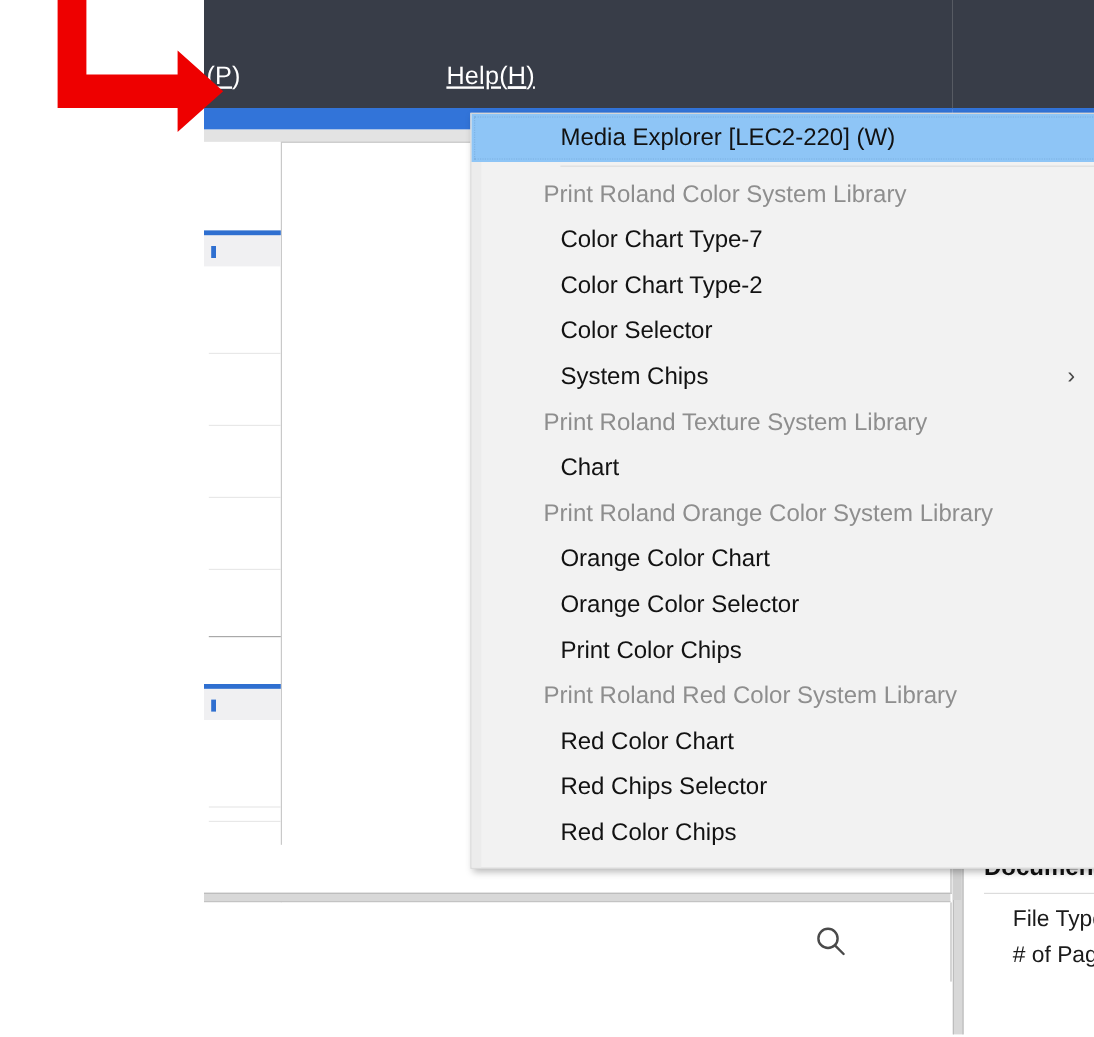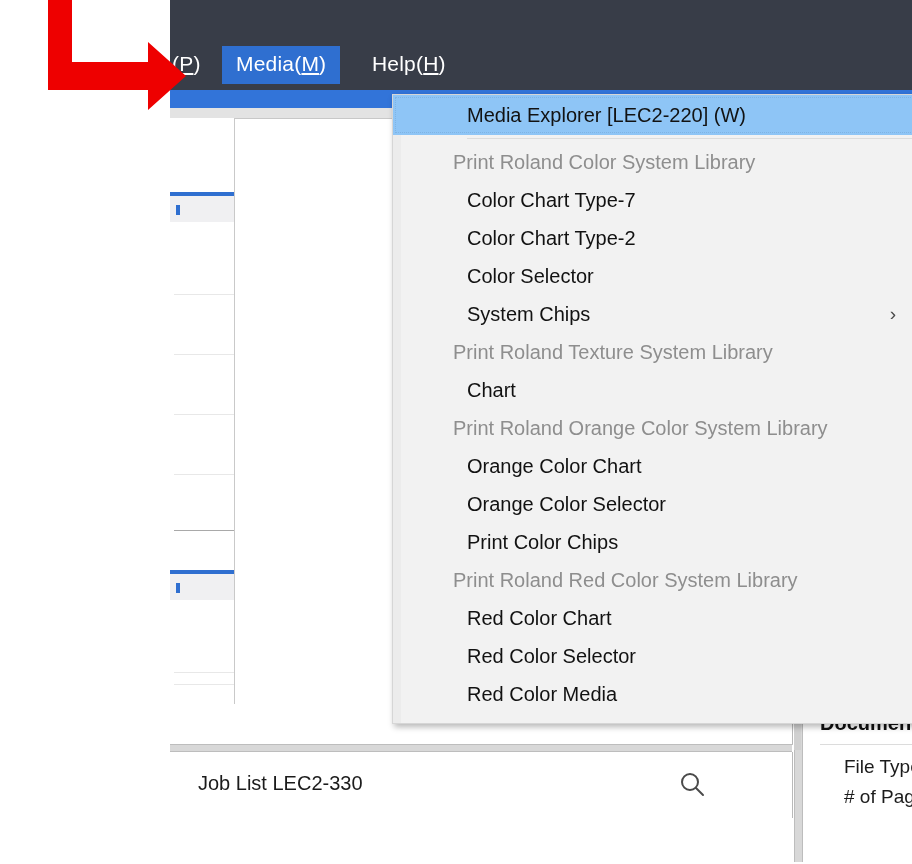--- a/index.html
+++ b/index.html
@@ -24,21 +24,21 @@
     border-bottom:1px dotted #5a5f6a;
   }
   .menubar-item{
     position:absolute; bottom:6px;
     color:#ffffff; font-size:21px; letter-spacing:.2px;
     padding:6px 14px 8px 14px; white-space:nowrap;
   }
   .menubar-item u{text-decoration:underline;}
   #mb-print{ left:-12px; }
   #mb-media{ left:52px; background:#2f6fd0; }
-  #mb-help{ left:188px; }
+  #mb-help{ left:188px;text-decoration:underline; }
 
   
   #blue-strip{
     position:absolute; left:0; top:90px; width:624px; height:18px;
     background:#3274d9;
   }
   #grey-strip{
     position:absolute; left:0; top:108px; width:624px; height:10px;
     background:#e3e3e3; border-bottom:1px solid #c8c8c8;
   }
@@ -174,21 +174,20 @@
     pointer-events:none;
   }
 </style>
 </head>
 <body>
 
 <div id="app-window">
 
   <div id="menubar">
     <div class="menubar-item" id="mb-print"><span>(<u>P</u>)</span></div>
-    <div class="menubar-item" id="mb-media"><span>Media(<u>M</u>)</span></div>
     <div class="menubar-item" id="mb-help"><span>Help(<u>H</u>)</span></div>
   </div>
   <div id="menubar-right"></div>
 
   <div id="blue-strip"></div>
   <div id="blue-strip-right"></div>
   <div id="grey-strip"></div>
   <div id="grey-strip-right"></div>
 
   <div id="left-panel">
@@ -207,21 +206,20 @@
     <div class="panel-row" style="top:610px"></div>
     <div class="panel-row" style="top:566px"></div>
   </div>
 
   <div id="joblist-frame-top"></div>
   <div id="bottom-split"></div>
   <div id="vsplit"></div>
   <div id="vsplit-upper"></div>
 
   <div id="joblist-box">
-    <div id="joblist-label">Job List LEC2-330</div>
     <div id="joblist-search">
       <svg width="28" height="28" viewBox="0 0 28 28" aria-hidden="true">
         <circle cx="12" cy="12" r="8" fill="none" stroke="#4a4a4a" stroke-width="2"></circle>
         <line x1="18" y1="18" x2="25" y2="25" stroke="#4a4a4a" stroke-width="2" stroke-linecap="round"></line>
       </svg>
     </div>
   </div>
 
   <div id="docinfo">
     <div id="docinfo-title">Document Informatio</div>
@@ -241,22 +239,22 @@
         <div class="menu-item"><span>Color Selector</span></div>
         <div class="menu-item"><span>System Chips</span><span class="submenu-arrow">›</span></div>
         <div class="menu-header">Print Roland Texture System Library</div>
         <div class="menu-item"><span>Chart</span></div>
         <div class="menu-header">Print Roland Orange Color System Library</div>
         <div class="menu-item"><span>Orange Color Chart</span></div>
         <div class="menu-item"><span>Orange Color Selector</span></div>
         <div class="menu-item"><span>Print Color Chips</span></div>
         <div class="menu-header">Print Roland Red Color System Library</div>
         <div class="menu-item"><span>Red Color Chart</span></div>
-        <div class="menu-item"><span>Red Color Selector</span></div>
-        <div class="menu-item"><span>Red Color Media</span></div>
+        <div class="menu-item"><span>Red Chips Selector</span></div>
+        <div class="menu-item"><span>Red Color Chips</span></div>
       </div>
   </div>
 
 </div>
 
 <svg id="red-arrow" viewBox="0 0 200 120">
   <path d="M48,0 L72,0 L72,62 L148,62 L148,42 L186,76 L148,110 L148,90 L48,90 Z" fill="#ee0000"></path>
 </svg>
 
 </body></html>

